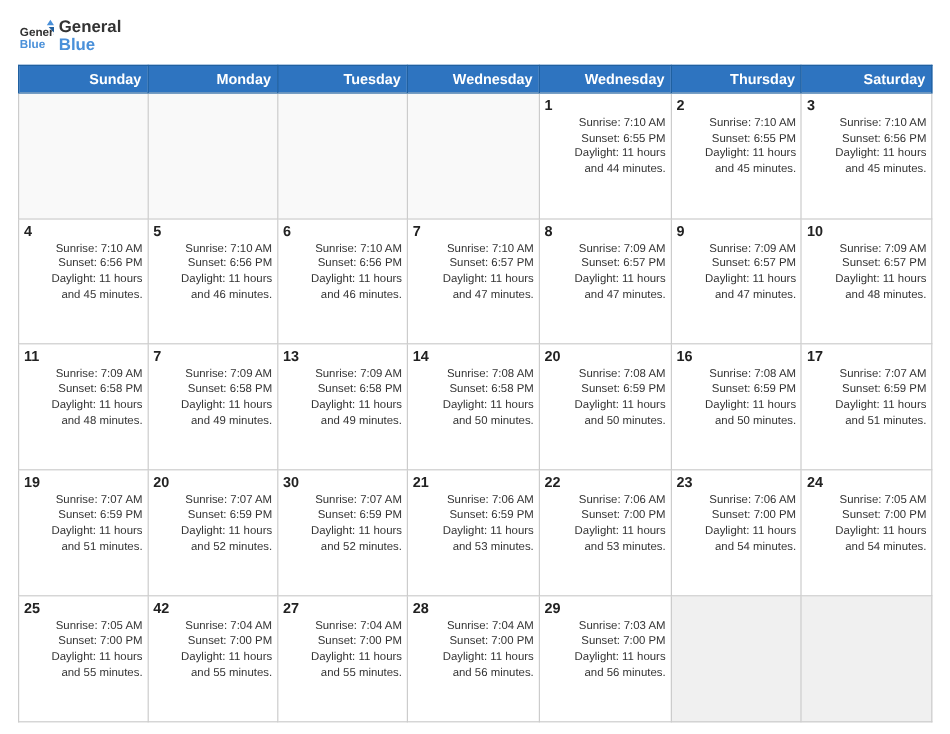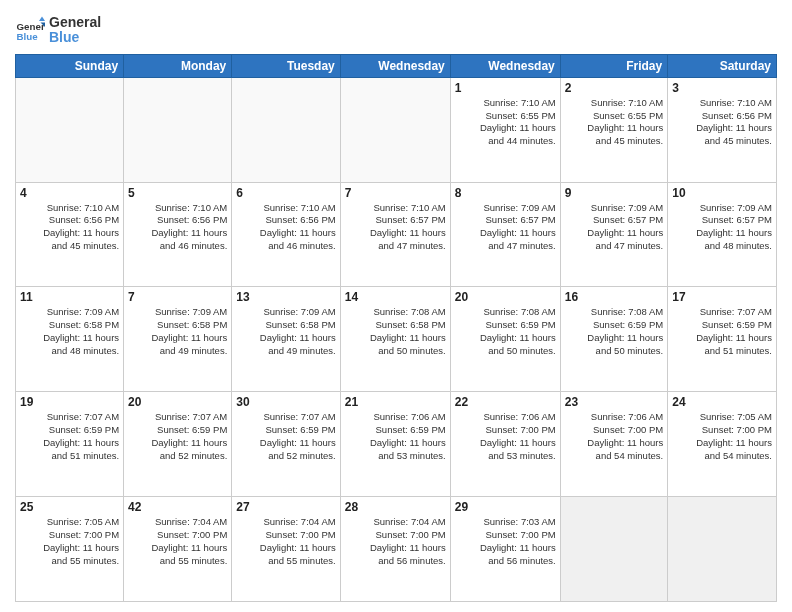--- a/index.html
+++ b/index.html
@@ -113,21 +113,21 @@
   </div>
 
   <table class="calendar">
     <thead>
       <tr>
       <th>Sunday</th>
           <th>Monday</th>
           <th>Tuesday</th>
           <th>Wednesday</th>
           <th>Wednesday</th>
-          <th>Friday</th>
+          <th>Thursday</th>
           <th>Saturday</th>
         </tr>
     </thead>
     <tbody id="calendar-body">
     <tr>
           <td class="empty"></td>
           <td class="empty"></td>
           <td class="empty"></td>
           <td class="empty"></td>
           <td>

